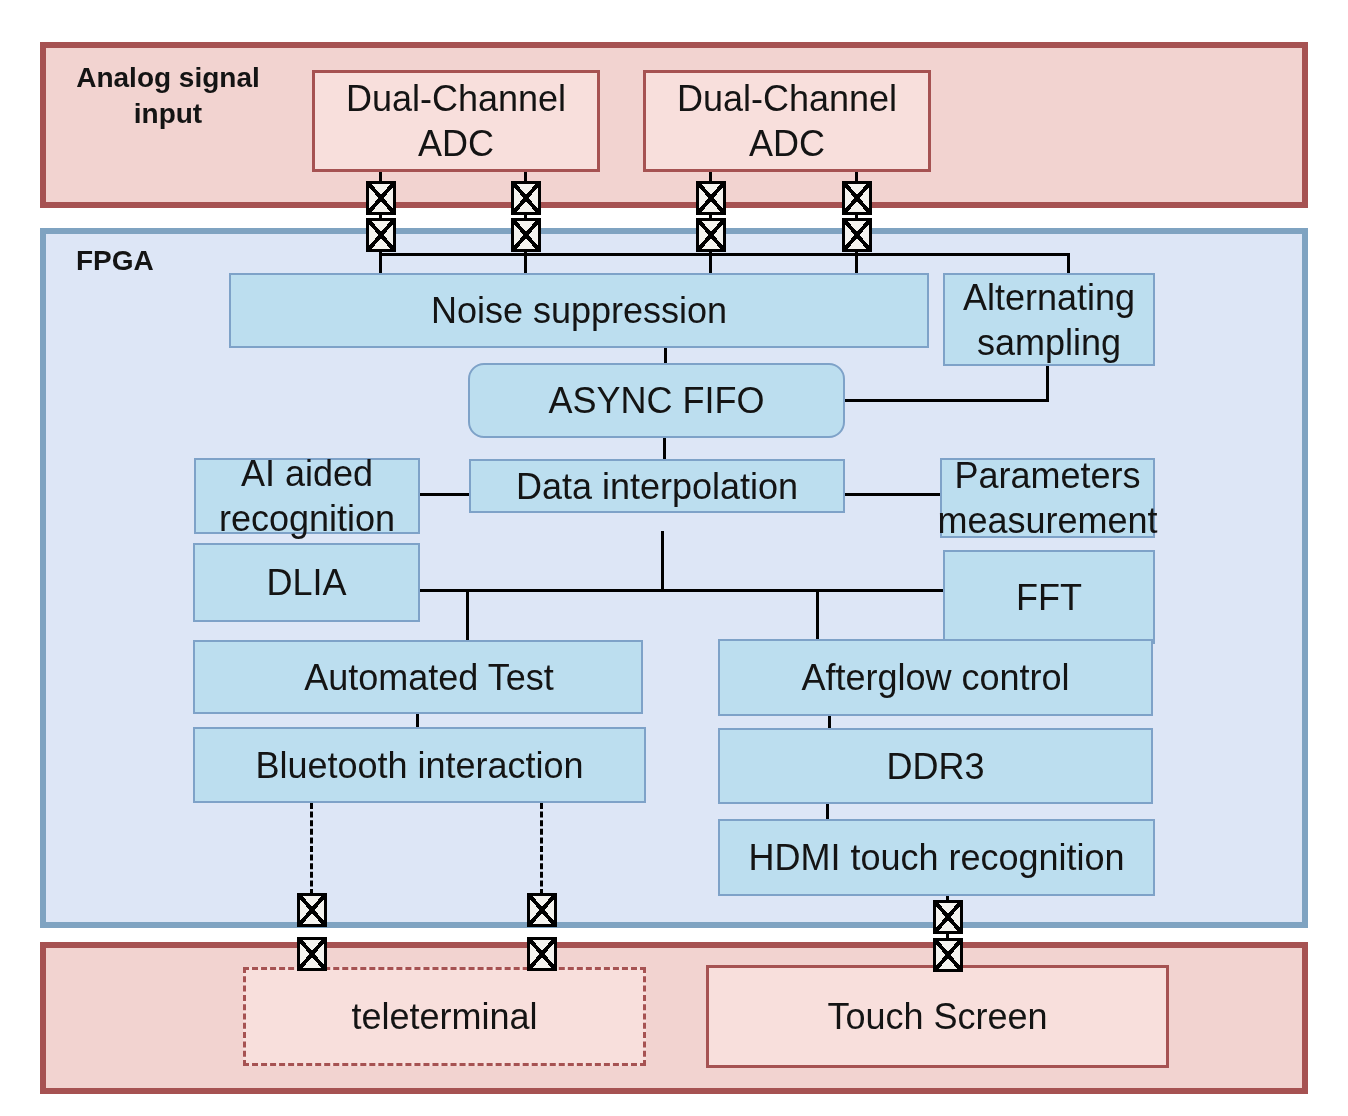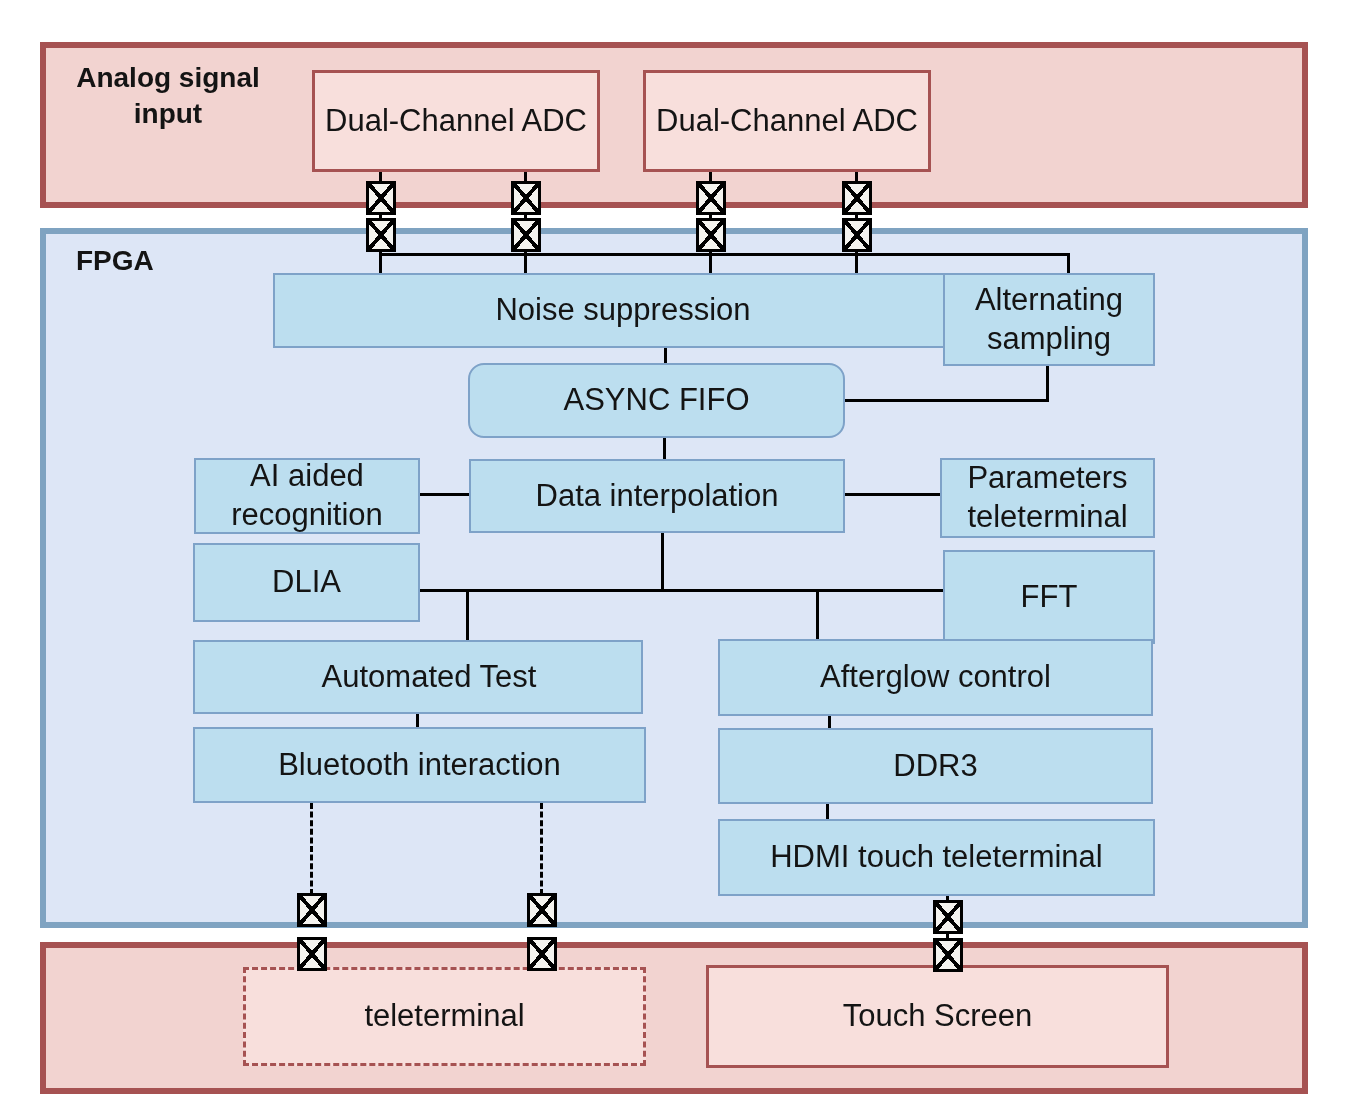--- a/index.html
+++ b/index.html
@@ -12,21 +12,21 @@
   .section.pink{background:var(--section-pink-fill,#f2d3d0);border:6px solid var(--section-red-border,#a65252);}
   .section.blue{background:var(--fpga-fill,#dde6f6);border:6px solid var(--fpga-border,#7fa3c1);}
   .section-label{
     position:absolute;z-index:3;font-weight:bold;font-size:28px;line-height:1.28;
     white-space:pre-line;text-align:center;
   }
   .section-label.left{text-align:left;}
   .box{
     position:absolute;box-sizing:border-box;z-index:3;
     display:flex;align-items:center;justify-content:center;
-    font-size:31px;line-height:1.25;text-align:center;white-space:pre-line;
+    font-size:36px;line-height:1.25;text-align:center;white-space:pre-line;
   }
   .bluebox{background:var(--blue-box-fill,#bcdeef);border:2px solid var(--blue-box-border,#7ea2c8);}
   .pinkbox{background:var(--pink-box-fill,#f8dfdc);border:3px solid var(--pink-box-border,#a65252);}
   .pinkbox.dashed{border-style:dashed;}
   .line{position:absolute;background:var(--line-color,#000);z-index:2;}
   .vdash{
     position:absolute;width:0;border-left:3px dashed var(--line-color,#000);
     background:none;z-index:2;
   }
   .xconn{
@@ -72,36 +72,36 @@
   <div class="line" style="left:828px;top:714px;width:3px;height:16px;"></div>
   <div class="line" style="left:826px;top:802px;width:3px;height:19px;"></div>
 
   <div class="vdash" style="left:310px;top:803px;height:92px;"></div>
   <div class="vdash" style="left:540px;top:803px;height:92px;"></div>
   <div class="line" style="left:946px;top:894px;width:3px;height:48px;"></div>
 
   <div class="box pinkbox" style="left:312px;top:70px;width:288px;height:102px;">Dual-Channel ADC</div>
   <div class="box pinkbox" style="left:643px;top:70px;width:288px;height:102px;">Dual-Channel ADC</div>
 
-  <div class="box bluebox" style="left:229px;top:273px;width:700px;height:75px;margin-left:44px;">Noise suppression</div>
+  <div class="box bluebox" style="left:229px;top:273px;width:700px;height:75px;">Noise suppression</div>
   <div class="box bluebox" style="left:943px;top:273px;width:212px;height:93px;">Alternating
 sampling</div>
   <div class="box bluebox" style="left:468px;top:363px;width:377px;height:75px;border-radius:16px;">ASYNC FIFO</div>
   <div class="box bluebox" style="left:194px;top:458px;width:226px;height:76px;">AI aided
 recognition</div>
-  <div class="box bluebox" style="left:469px;top:459px;width:376px;height:74px;">Data interpolation</div>
+  <div class="box bluebox" style="left:469px;top:459px;width:376px;height:54px;">Data interpolation</div>
   <div class="box bluebox" style="left:940px;top:458px;width:215px;height:80px;">Parameters
-teleterminal</div>
+measurement</div>
   <div class="box bluebox" style="left:193px;top:543px;width:227px;height:79px;">DLIA</div>
   <div class="box bluebox" style="left:943px;top:550px;width:212px;height:94px;">FFT</div>
   <div class="box bluebox" style="left:193px;top:640px;width:450px;height:74px;padding-left:22px;">Automated Test</div>
   <div class="box bluebox" style="left:718px;top:639px;width:435px;height:77px;">Afterglow control</div>
   <div class="box bluebox" style="left:193px;top:727px;width:453px;height:76px;">Bluetooth interaction</div>
   <div class="box bluebox" style="left:718px;top:728px;width:435px;height:76px;">DDR3</div>
-  <div class="box bluebox" style="left:718px;top:819px;width:437px;height:77px;">HDMI touch teleterminal</div>
+  <div class="box bluebox" style="left:718px;top:819px;width:437px;height:77px;">HDMI touch recognition</div>
 
   <div class="box pinkbox dashed" style="left:243px;top:967px;width:403px;height:99px;">teleterminal</div>
   <div class="box pinkbox" style="left:706px;top:965px;width:463px;height:103px;">Touch Screen</div>
 
   <div class="xconn" style="left:366px;top:181px;"></div>
   <div class="xconn" style="left:511px;top:181px;"></div>
   <div class="xconn" style="left:696px;top:181px;"></div>
   <div class="xconn" style="left:842px;top:181px;"></div>
   <div class="xconn" style="left:366px;top:218px;"></div>
   <div class="xconn" style="left:511px;top:218px;"></div>

